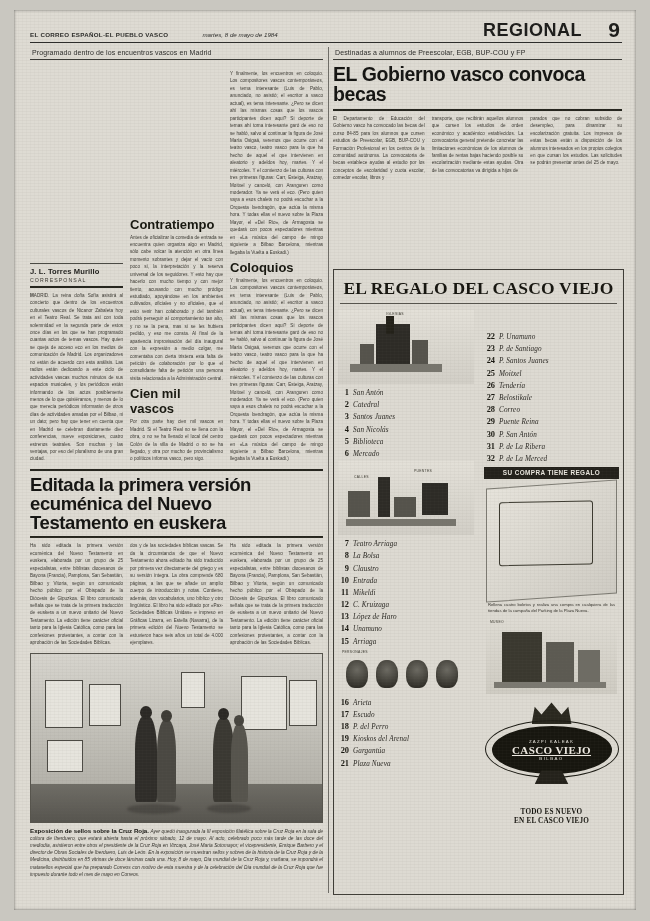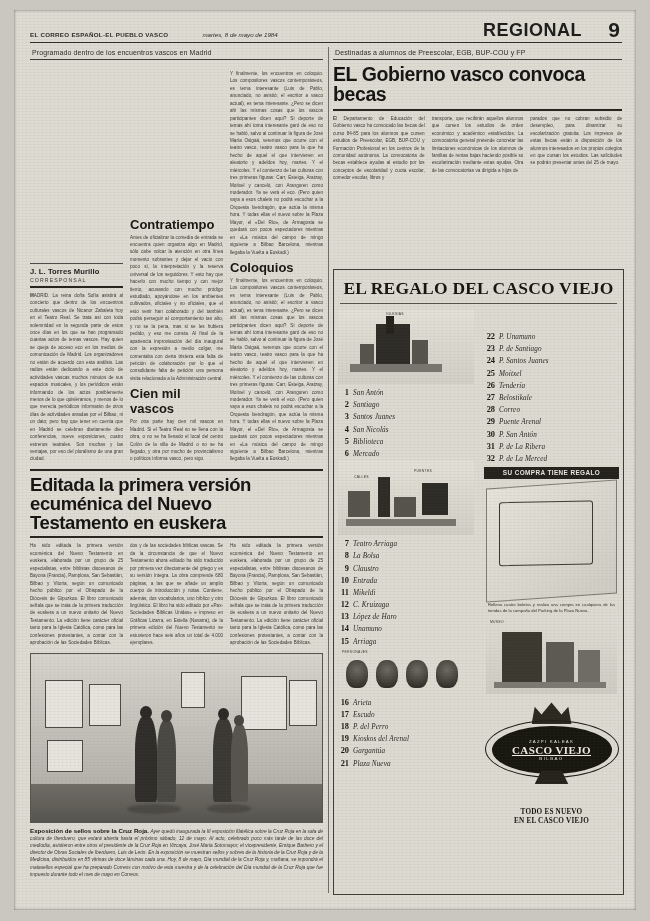--- a/index.html
+++ b/index.html
@@ -296,21 +296,21 @@
                   <div class="blk xl" style="left:12px;top:54px;width:92px;height:8px;"></div>
                 </div>
 
                 <div class="maplist">
                   <div class="mrow">
                       <span class="mnum">1</span>
                       <span class="mlbl">San Antón</span>
                     </div>
                   <div class="mrow">
                       <span class="mnum">2</span>
-                      <span class="mlbl">Santiago</span>
+                      <span class="mlbl">Catedral</span>
                     </div>
                   <div class="mrow">
                       <span class="mnum">3</span>
                       <span class="mlbl">Santos Juanes</span>
                     </div>
                   <div class="mrow">
                       <span class="mnum">4</span>
                       <span class="mlbl">San Nicolás</span>
                     </div>
                   <div class="mrow">
@@ -435,21 +435,21 @@
                   <div class="mrow">
                       <span class="mnum">27</span>
                       <span class="mlbl">Belostikale</span>
                     </div>
                   <div class="mrow">
                       <span class="mnum">28</span>
                       <span class="mlbl">Correo</span>
                     </div>
                   <div class="mrow">
                       <span class="mnum">29</span>
-                      <span class="mlbl">Puente Arenal</span>
+                      <span class="mlbl">Puente Reina</span>
                     </div>
                   <div class="mrow">
                       <span class="mnum">30</span>
                       <span class="mlbl">P. San Antón</span>
                     </div>
                   <div class="mrow">
                       <span class="mnum">31</span>
                       <span class="mlbl">P. de La Ribera</span>
                     </div>
                   <div class="mrow">

